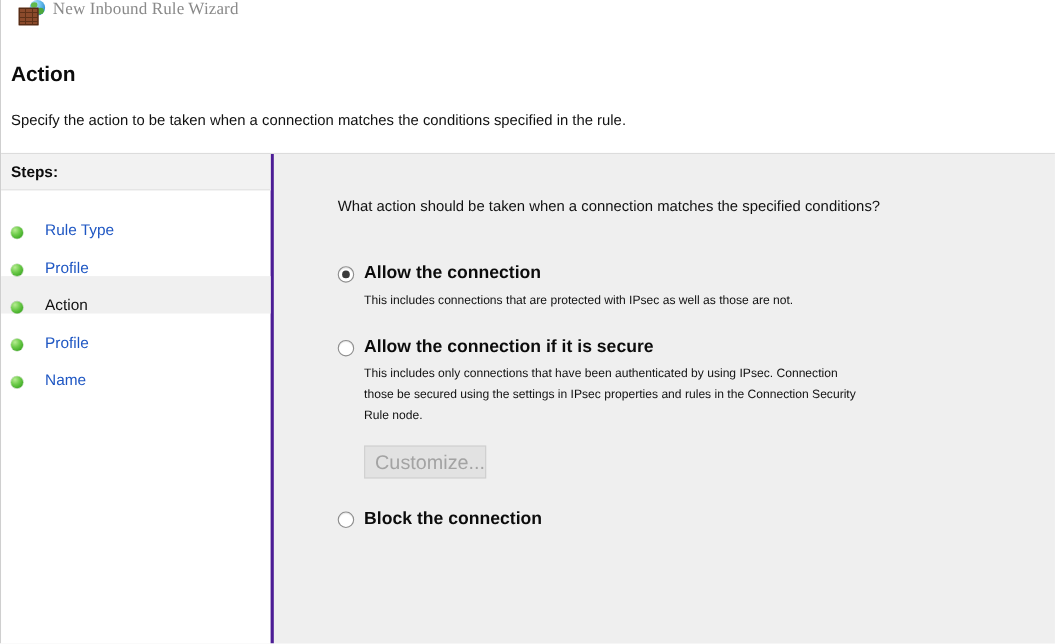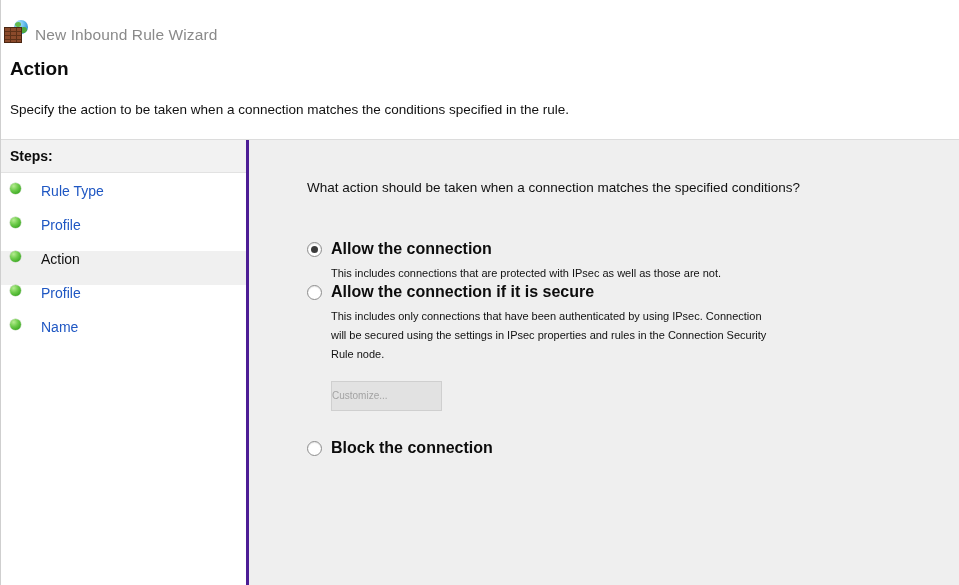--- a/index.html
+++ b/index.html
@@ -23,24 +23,25 @@
     height: 585px;
     background: #ffffff;
     border-left: 1px solid #cfcfcf;
     box-sizing: border-box;
   }
 
   
   #titlebar {
     height: 44px;
     display: flex;
-    align-items: flex-end;
-    padding-left: 3px;
-    background: #ffffff;
-    box-sizing: border-box;
+    align-items: flex-start;
+    padding-left: 16px;
+    background: #ffffff;
+    box-sizing: border-box;
+    font-family: Liberation Serif, serif;
   }
   #titlebar .title-icon {
     width: 24px;
     height: 24px;
     margin-right: 7px;
     flex: 0 0 auto;
     position: relative;
   }
   #titlebar .title-text {
     font-size: 15.5px;
@@ -110,21 +111,21 @@
     color: #0c0c0c;
   }
   #sidebar .steps-list {
     list-style: none;
     margin: 0;
     padding: 10px 0 0 0;
   }
   #sidebar .step-item {
     height: 34px;
     display: flex;
-    align-items: flex-start;
+    align-items: flex-end;
     padding-left: 9px;
     box-sizing: border-box;
     font-size: 14px;
     cursor: pointer;
   }
   #sidebar .step-item.current {
     background: #f0f0f0;
   }
   #sidebar .step-bullet {
     width: 11px;
@@ -156,20 +157,21 @@
     margin: 0;
     padding: 40px 0 0 58px;
     white-space: nowrap;
   }
 
   .option-group {
     padding: 0 0 0 58px;
   }
   .option {
     position: relative;
+    margin-top: 24px;
   }
   .option.first { margin-top: 45px; }
 
   .radio {
     position: absolute;
     left: 0;
     top: 2px;
     width: 15px;
     height: 15px;
     border-radius: 50%;
@@ -208,22 +210,22 @@
   .option-desc .line { display: block; }
 
   .customize-btn {
     margin: 17px 0 0 24px;
     width: 111px;
     height: 30px;
     background: #e2e2e2;
     border: 1px solid #cfcfcf;
     color: #a3a3a3;
     font-family: "Liberation Sans", sans-serif;
-    font-size: 10px;
-    text-align: left;
+    font-size: 18px;
+    text-align: right;
     line-height: 28px;
     box-sizing: border-box;
     cursor: default;
   }
 
   
   .fw-globe {
     position: absolute;
     right: 0px;
     top: 0px;
@@ -334,21 +336,21 @@
           <div class="option-desc">
             <span class="line">This includes connections that are protected with IPsec as well as those are not.</span>
           </div>
         </div>
 
         <div class="option">
           <span class="radio"></span>
           <div class="option-label">Allow the connection if it is secure</div>
           <div class="option-desc">
             <span class="line">This includes only connections that have been authenticated by using IPsec.  Connection</span>
-            <span class="line">will be secured using the settings in IPsec properties and rules in the Connection Security</span>
+            <span class="line">those be secured using the settings in IPsec properties and rules in the Connection Security</span>
             <span class="line">Rule node.</span>
           </div>
           <div class="customize-btn">Customize...</div>
         </div>
 
         <div class="option" style="margin-top:28px;">
           <span class="radio"></span>
           <div class="option-label">Block the connection</div>
         </div>
 

